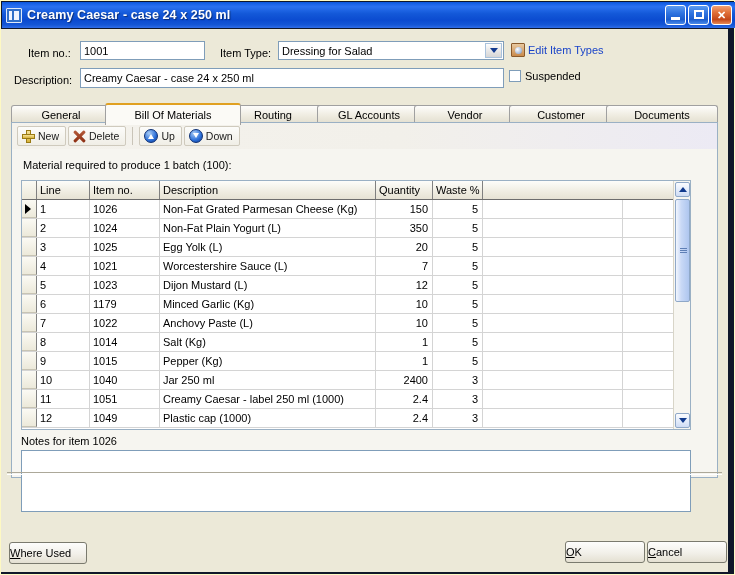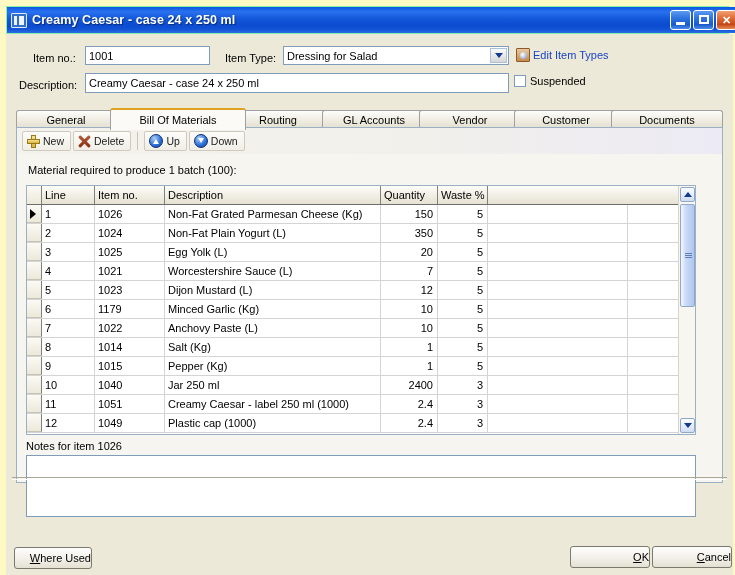--- a/index.html
+++ b/index.html
@@ -4,23 +4,23 @@
 <style>
   html,body{margin:0;padding:0;}
   body{
     width:735px;height:575px;overflow:hidden;
     font-family:"Liberation Sans", sans-serif;
     font-size:11px;
     background:#6a9fe0;
   }
   .window{
     position:absolute;left:0;top:0;width:735px;height:575px;
-    background:#86efac;
+    background:#0f172a;
     box-sizing:border-box;
-    border:6px solid #fef9c3;
+    border:1px solid #fef9c3;
     text-decoration:underline;
   }
   
   .titlebar{
     position:absolute;left:1px;top:1px;width:733px;height:26px;
     background:linear-gradient(to bottom,#0a57dd 0%,#1a63e8 8%,#2a71f0 18%,#1358d8 45%,#0b4bd0 70%,#1456d6 88%,#2f6de8 100%);
     display:flex;align-items:center;
   }
   .title-ico{
     width:16px;height:15px;margin-left:4px;margin-right:5px;
@@ -243,21 +243,21 @@
   .notesbox{
     position:absolute;left:9px;top:327px;width:670px;height:62px;
     background:#fff;border:1px solid #7f9db9;box-sizing:border-box;
   }
 
   
   .btn{
     position:absolute;height:22px;box-sizing:border-box;
     background:linear-gradient(to bottom,#fdfdfc,#f2f0e9 55%,#e4e0d2);
     border:1px solid #7a7a6e;border-radius:3px;
-    display:flex;align-items:center;justify-content:flex-end;
+    display:flex;align-items:center;justify-content:flex-start;
     font-size:11px;color:#000;cursor:pointer;white-space:nowrap;
   }
   .u{text-decoration:underline;}
   .sunken{
     position:absolute;left:6px;top:443px;width:715px;height:1px;
     border-top:1px solid #aca899;border-bottom:1px solid #ffffff;
   }
 </style>
 </head>
 <body>

